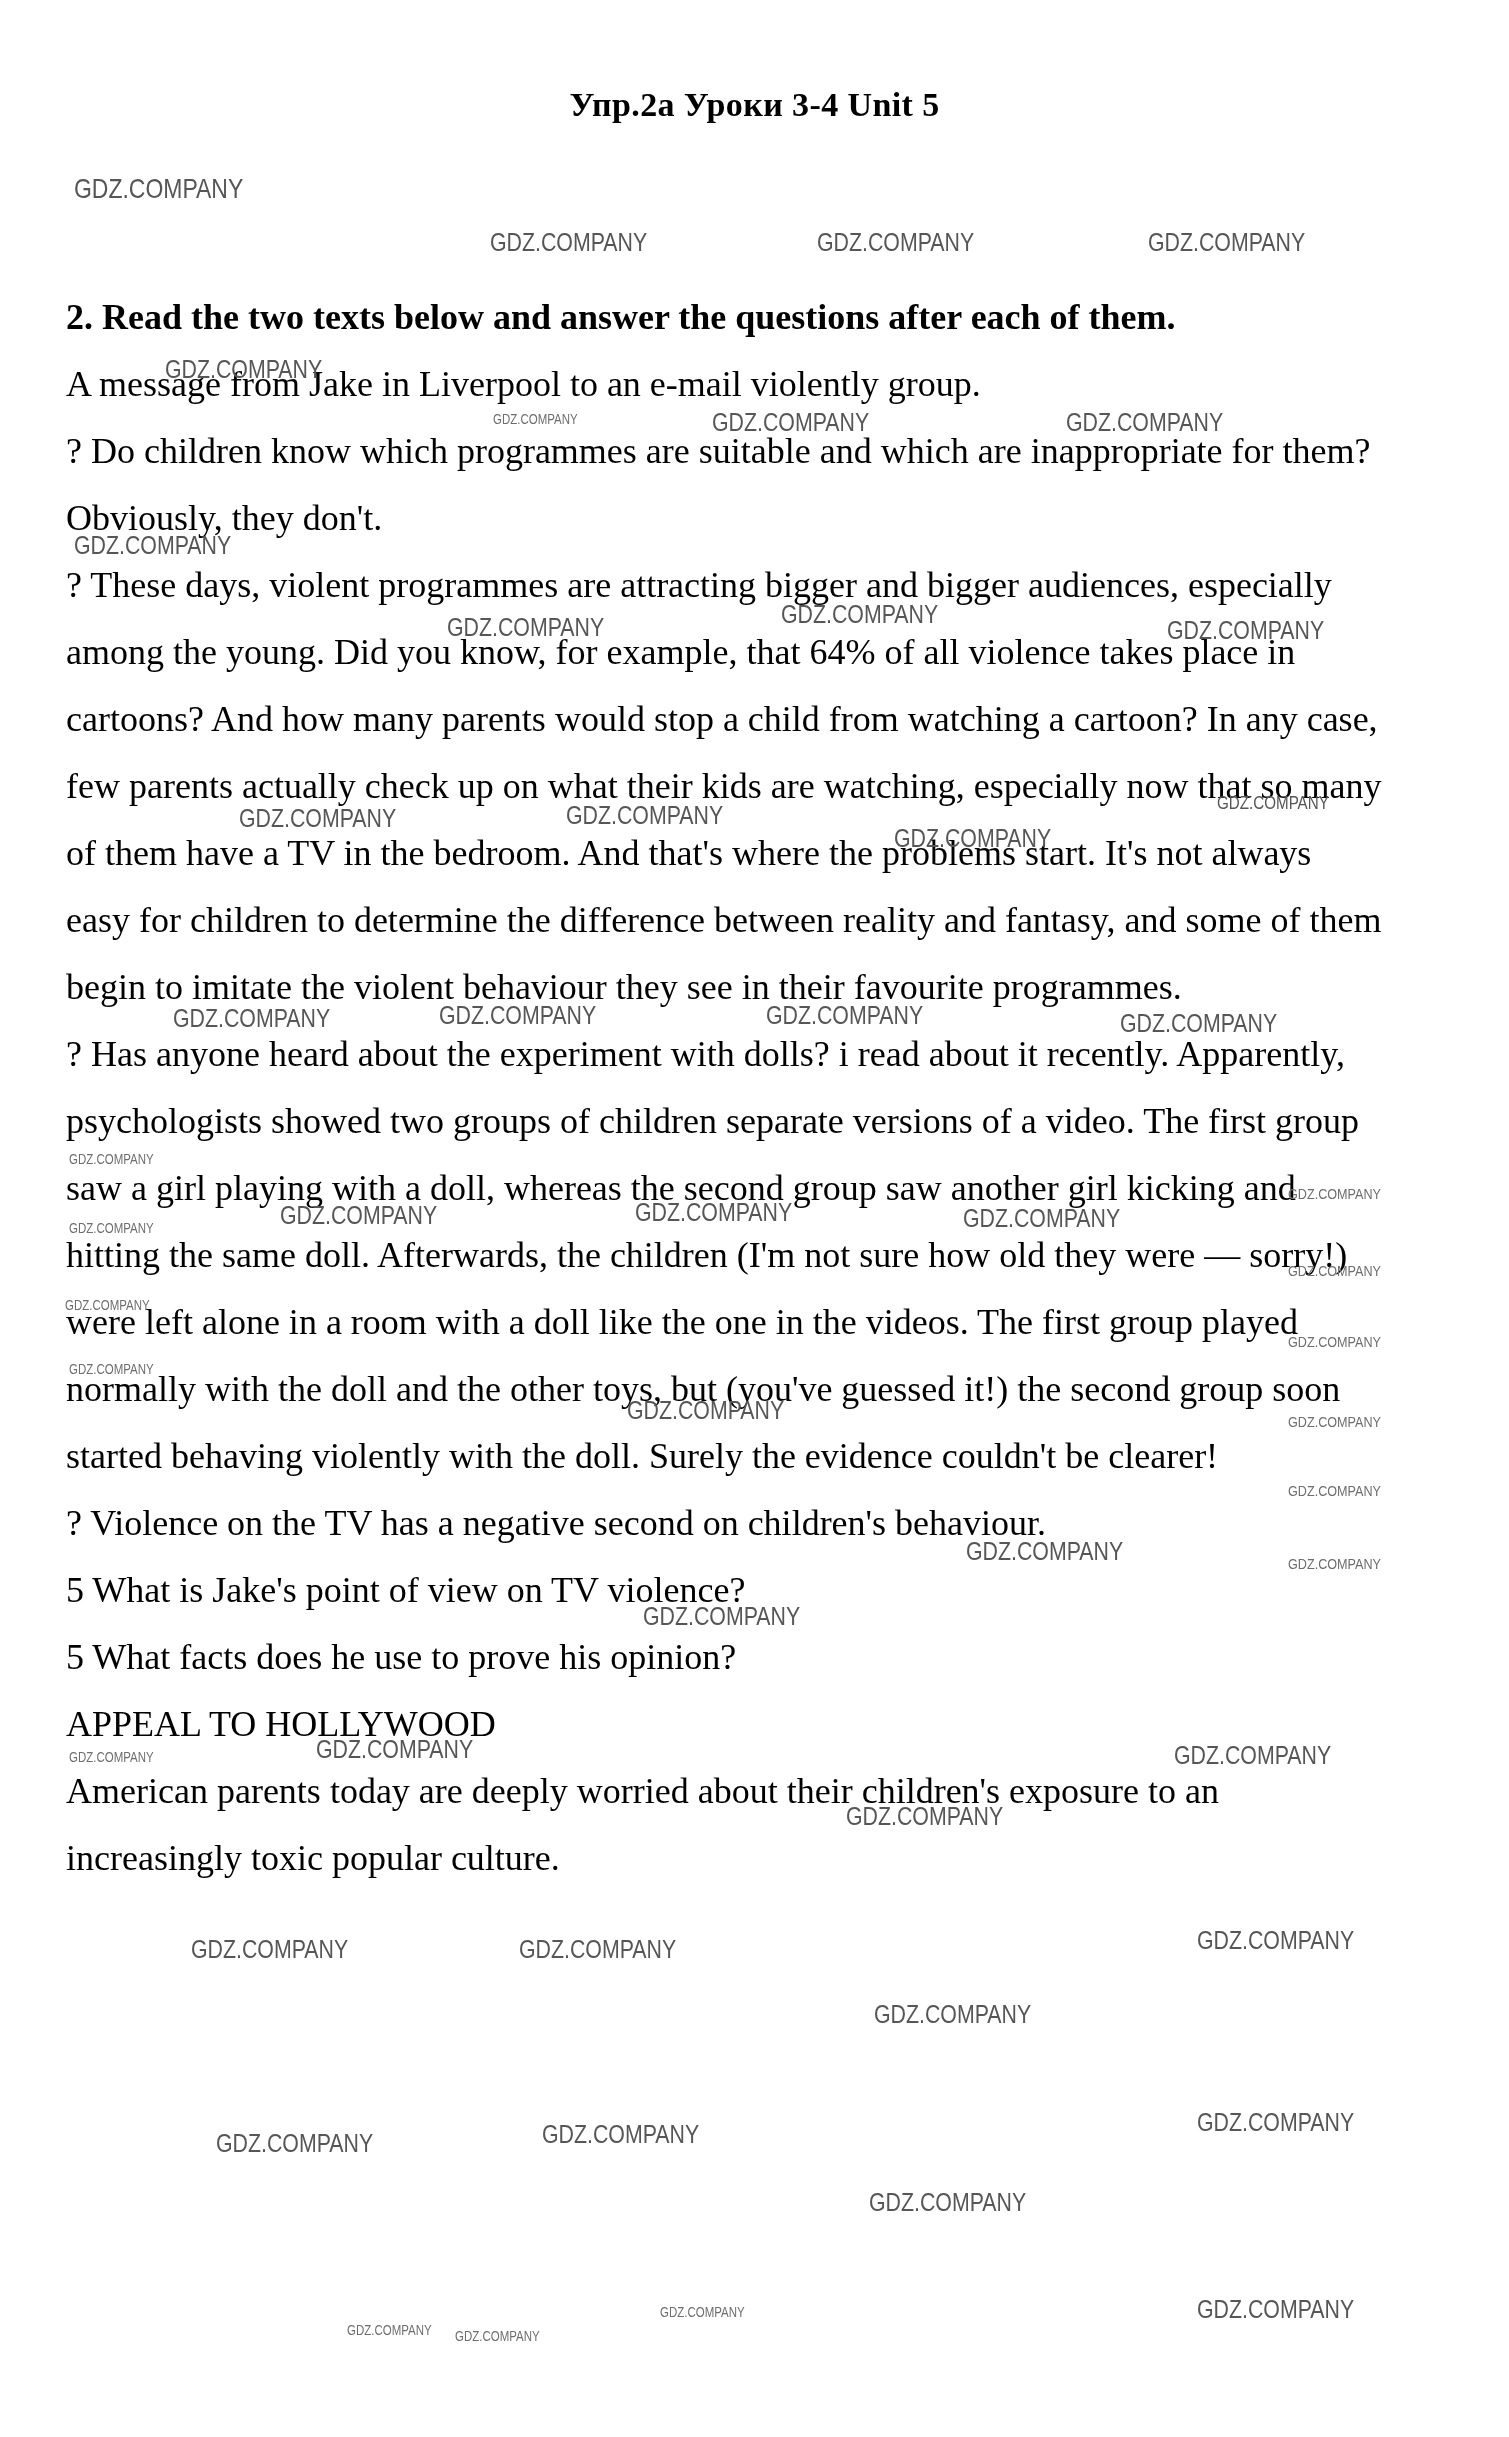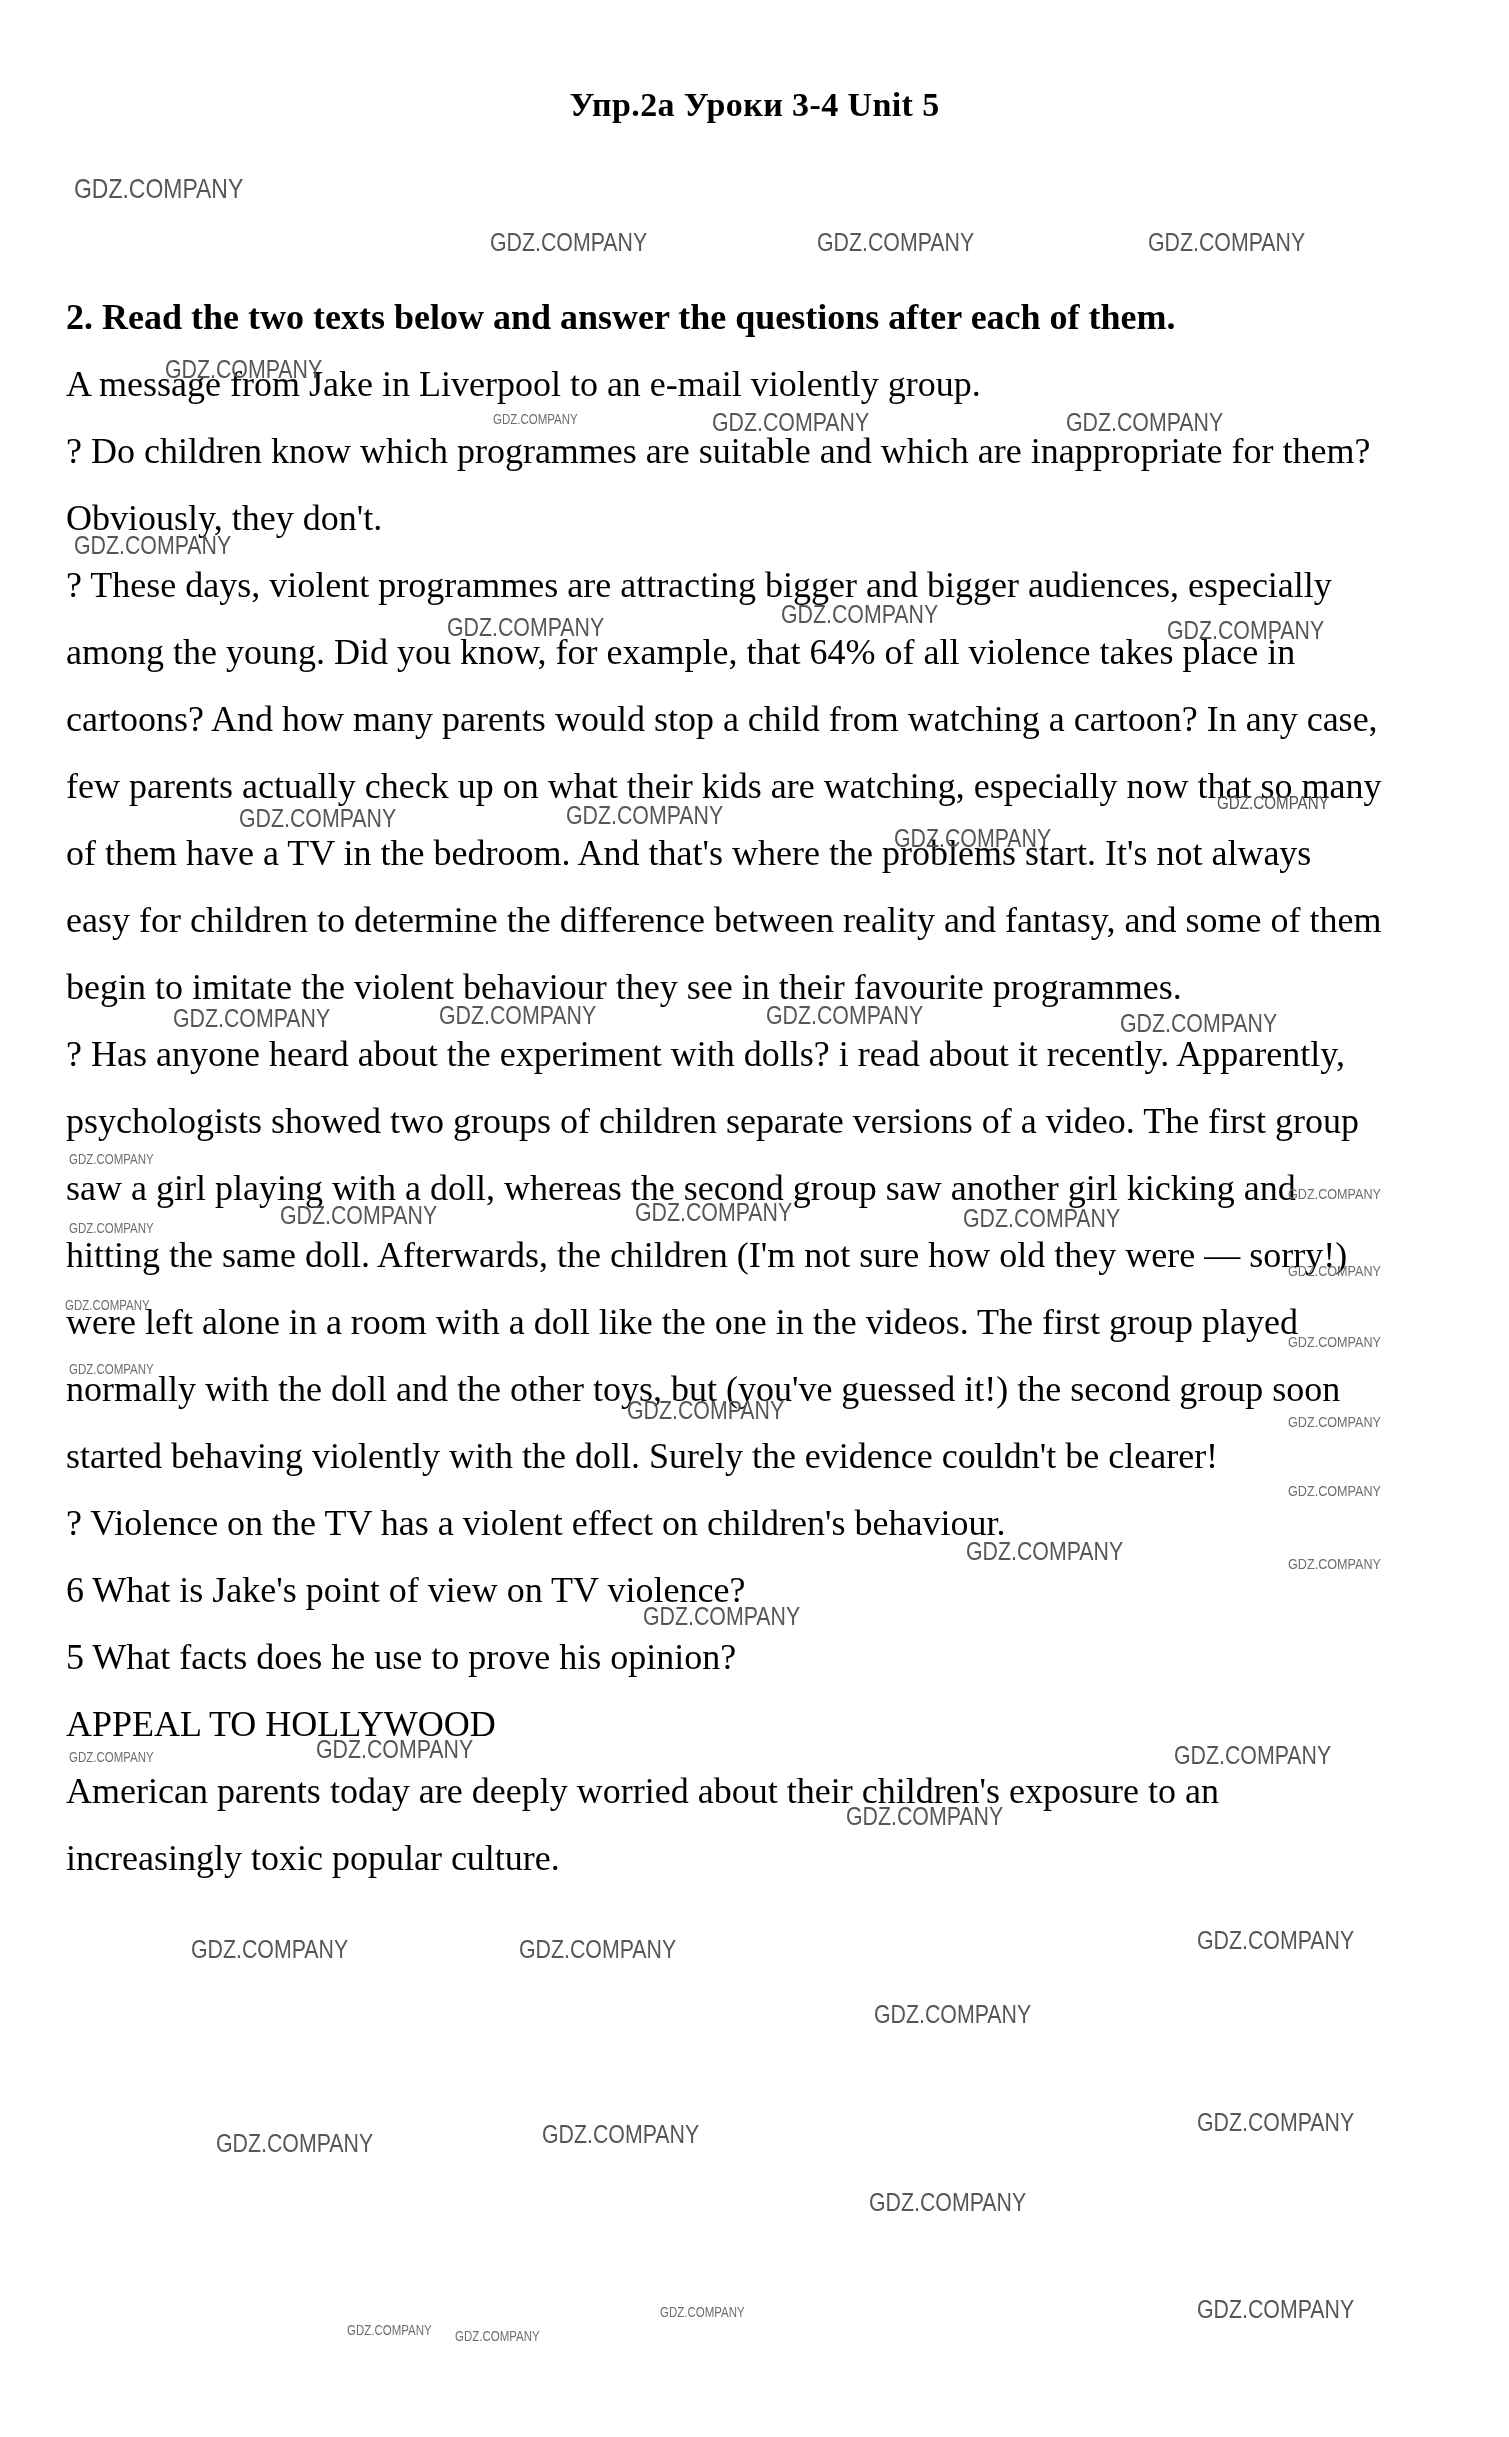--- a/index.html
+++ b/index.html
@@ -57,22 +57,22 @@
 <body>
 
 <div class="page-title">Упр.2а Уроки 3-4 Unit 5</div>
 
 <div class="content">
   <p class="task-heading">2. Read the two texts below and answer the questions after each of them.</p>
   <p>A message from Jake in Liverpool to an e-mail violently group.</p>
   <p>? Do children know which programmes are suitable and which are inappropriate for them? Obviously, they don't.</p>
   <p>? These days, violent programmes are attracting bigger and bigger audiences, especially among the young. Did you know, for example, that 64% of all violence takes place in cartoons? And how many parents would stop a child from watching a cartoon? In any case, few parents actually check up on what their kids are watching, especially now that so many of them have a TV in the bedroom. And that's where the problems start. It's not always easy for children to determine the difference between reality and fantasy, and some of them begin to imitate the violent behaviour they see in their favourite programmes.</p>
   <p>? Has anyone heard about the experiment with dolls? i read about it recently. Apparently, psychologists showed two groups of children separate versions of a video. The first group saw a girl playing with a doll, whereas the second group saw another girl kicking and hitting the same doll. Afterwards, the children (I'm not sure how old they were — sorry!) were left alone in a room with a doll like the one in the videos. The first group played normally with the doll and the other toys, but (you've guessed it!) the second group soon started behaving violently with the doll. Surely the evidence couldn't be clearer!</p>
-  <p>? Violence on the TV has a violent effect on children's behaviour.</p>
-  <p>6 What is Jake's point of view on TV violence?</p>
+  <p>? Violence on the TV has a negative second on children's behaviour.</p>
+  <p>5 What is Jake's point of view on TV violence?</p>
   <p>5 What facts does he use to prove his opinion?</p>
   <p>APPEAL TO HOLLYWOOD</p>
   <p>American parents today are deeply worried about their children's exposure to an increasingly toxic popular culture.</p>
 </div>
 
 <div class="wm" style="left:74px;top:173px;font-size:28px">GDZ.COMPANY</div>
 <div class="wm" style="left:490px;top:227px;font-size:26px">GDZ.COMPANY</div>
 <div class="wm" style="left:817px;top:227px;font-size:26px">GDZ.COMPANY</div>
 <div class="wm" style="left:1148px;top:227px;font-size:26px">GDZ.COMPANY</div>
 <div class="wm" style="left:165px;top:354px;font-size:26px">GDZ.COMPANY</div>

